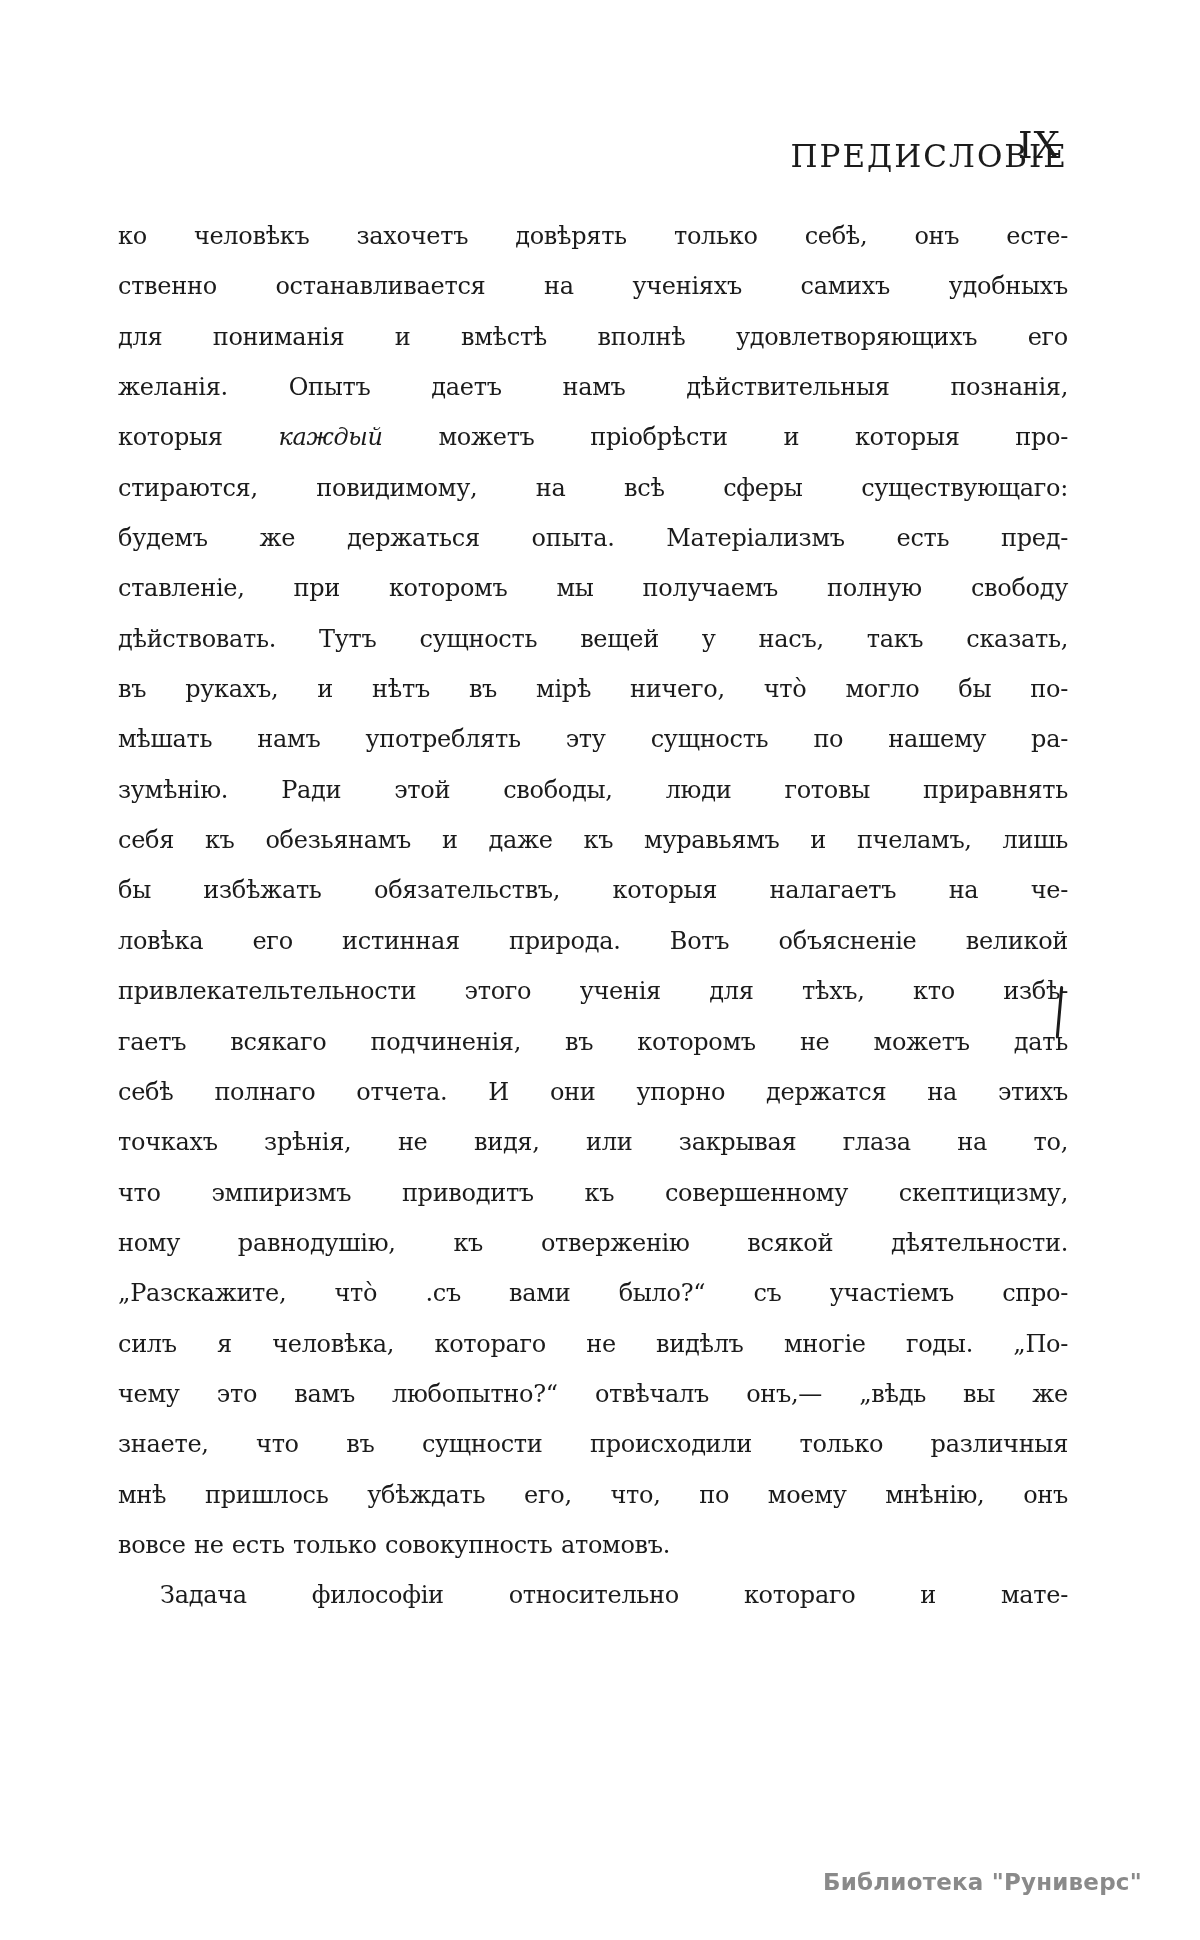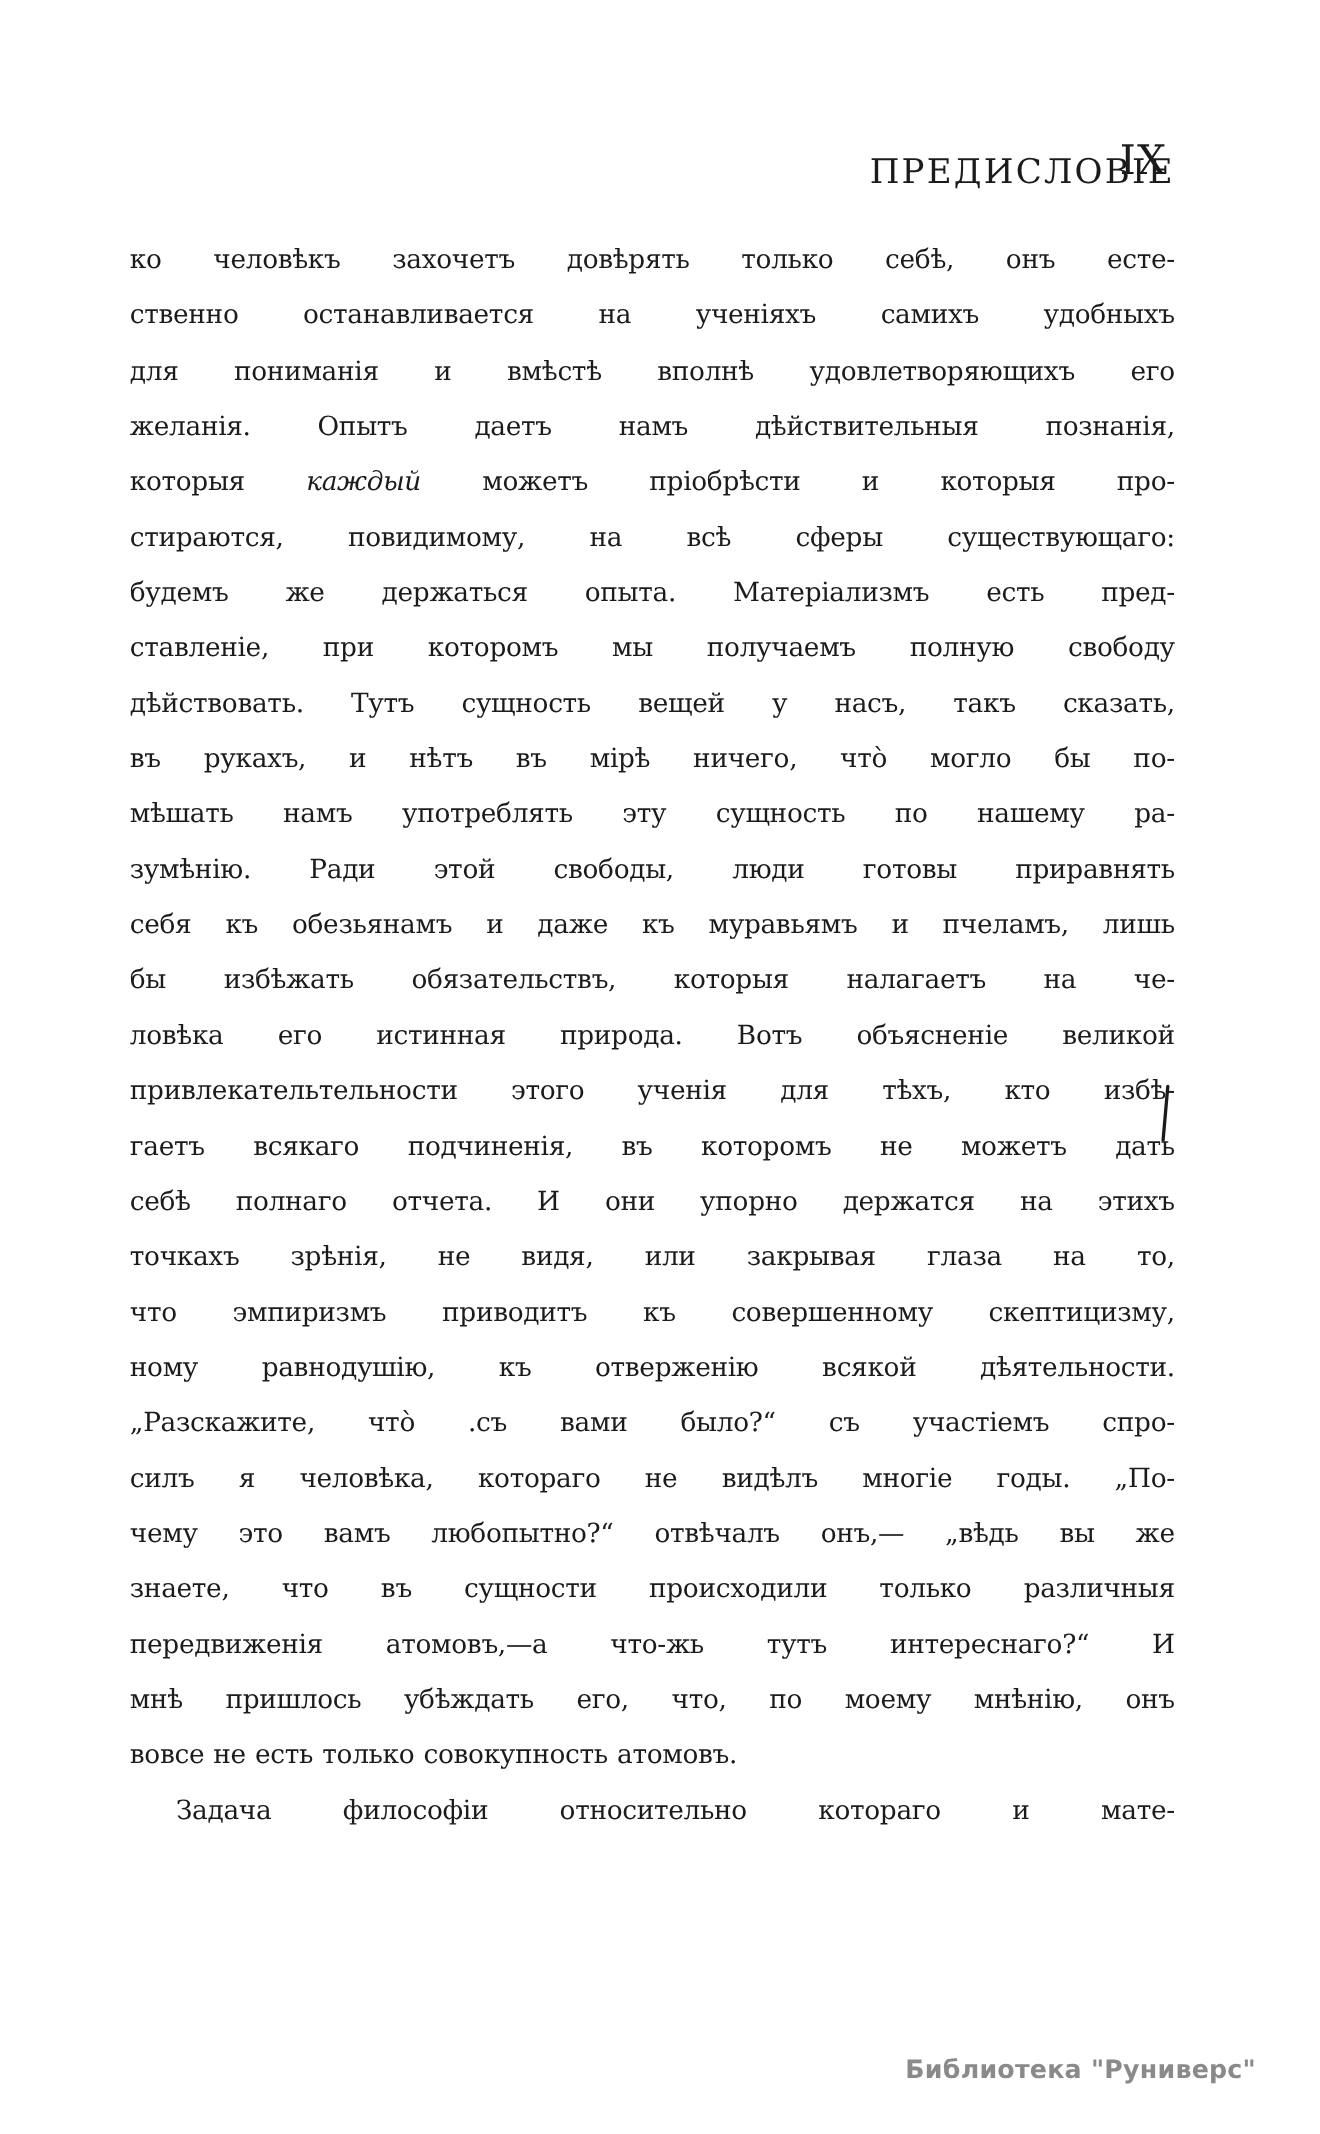--- a/index.html
+++ b/index.html
@@ -103,21 +103,20 @@
       <div class="line"><span>привлекательтельности этого ученія для тѣхъ, кто избѣ-</span></div>
       <div class="line"><span>гаетъ всякаго подчиненія, въ которомъ не можетъ дать</span></div>
       <div class="line"><span>себѣ полнаго отчета. И они упорно держатся на этихъ</span></div>
       <div class="line"><span>точкахъ зрѣнія, не видя, или закрывая глаза на то,</span></div>
       <div class="line"><span>что эмпиризмъ приводитъ къ совершенному скептицизму,</span></div>
       <div class="line"><span>ному равнодушію, къ отверженію всякой дѣятельности.</span></div>
       <div class="line"><span>„Разскажите, чтò .съ вами было?“ съ участіемъ спро-</span></div>
       <div class="line"><span>силъ я человѣка, котораго не видѣлъ многіе годы. „По-</span></div>
       <div class="line"><span>чему это вамъ любопытно?“ отвѣчалъ онъ,— „вѣдь вы же</span></div>
       <div class="line"><span>знаете, что въ сущности происходили только различныя</span></div>
-      <div class="line"><span>передвиженія атомовъ,—а что-жь тутъ интереснаго?“ И</span></div>
       <div class="line"><span>мнѣ пришлось убѣждать его, что, по моему мнѣнію, онъ</span></div>
       <div class="line left"><span>вовсе не есть только совокупность атомовъ.</span></div>
       <div class="line indent"><span>Задача философіи относительно котораго и мате-</span></div>
     </div>
 
   <div class="stray-mark"></div>
 
   <div class="watermark">Библиотека "Руниверс"</div>
 
 </div>

